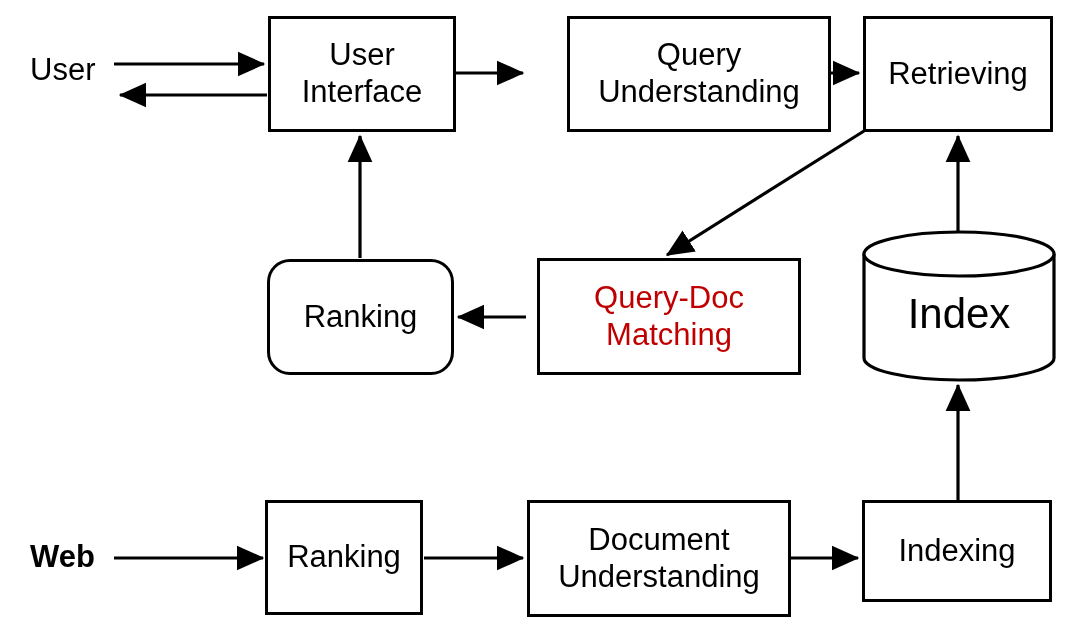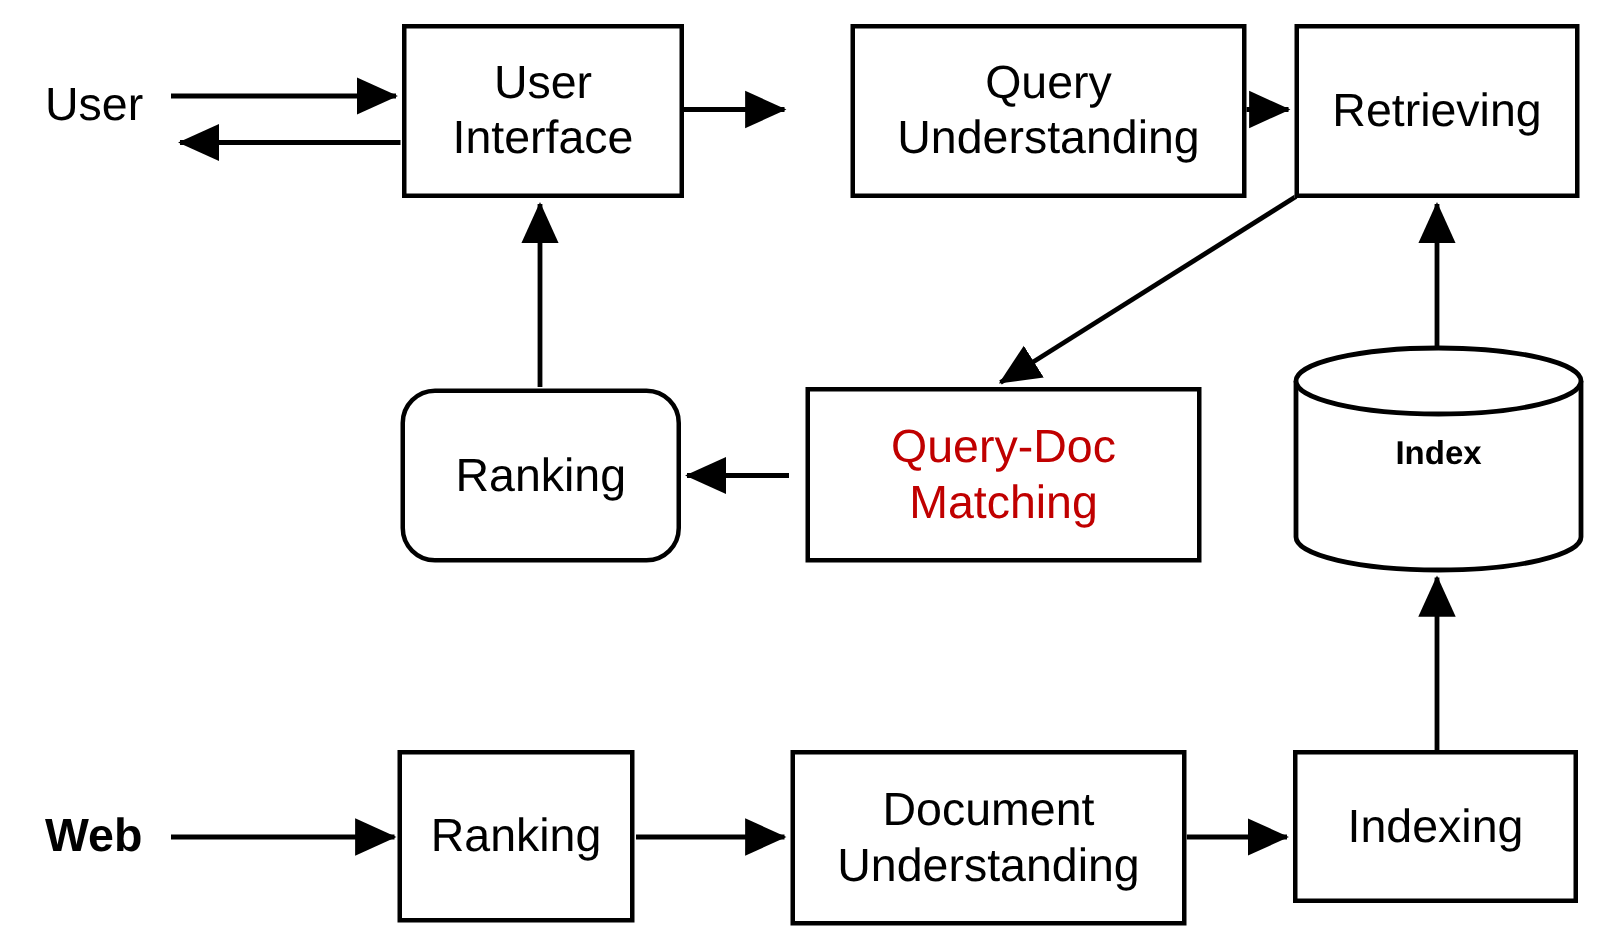--- a/index.html
+++ b/index.html
@@ -50,24 +50,23 @@
     position: absolute;
   }
   .cylinder svg {
     display: block;
   }
   .cylinder-label {
     position: absolute;
     left: 0;
     right: 0;
     text-align: center;
-    font-size: 22px;
+    font-size: 42px;
     color: #000000;
     line-height: 1.18;
-    font-weight: bold;
   }
   .free-label {
     position: absolute;
     font-size: 31px;
     color: #000000;
     line-height: 1.18;
     white-space: nowrap;
   }
 </style>
 </head>

